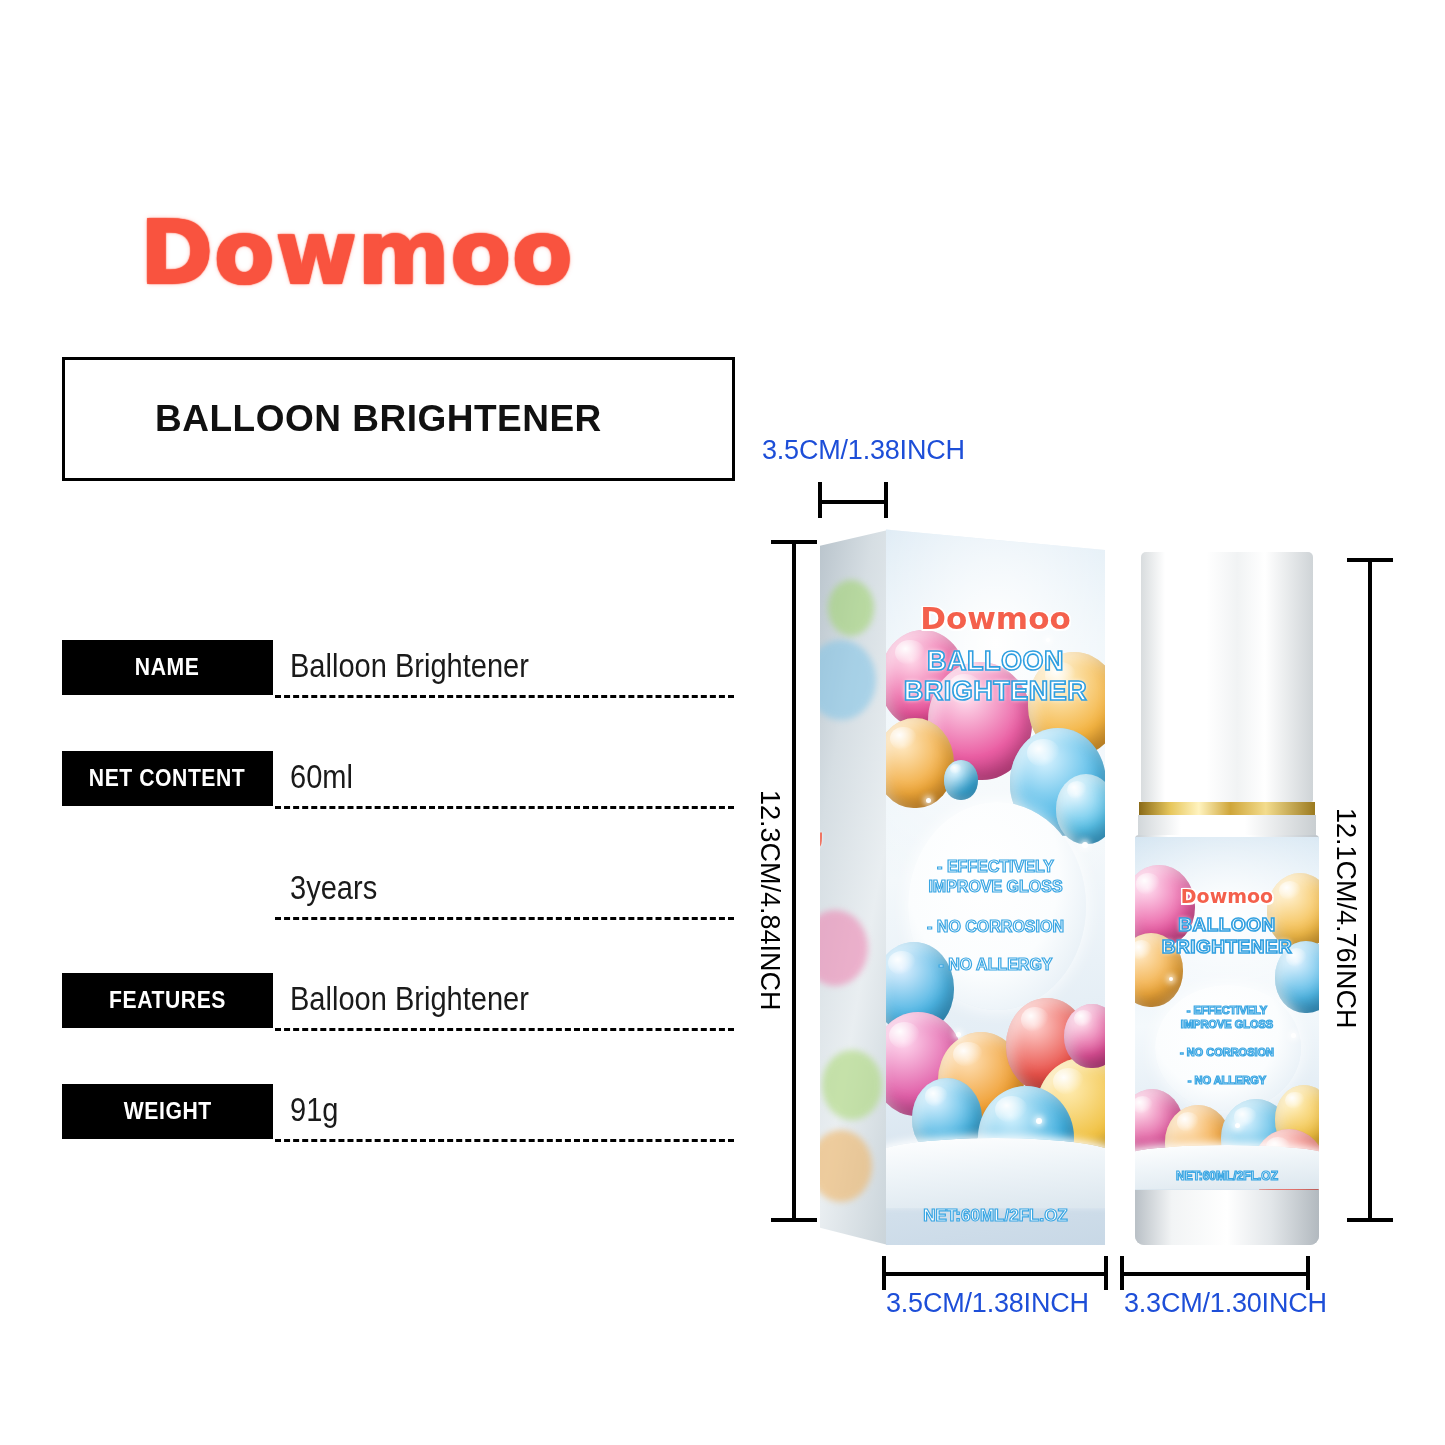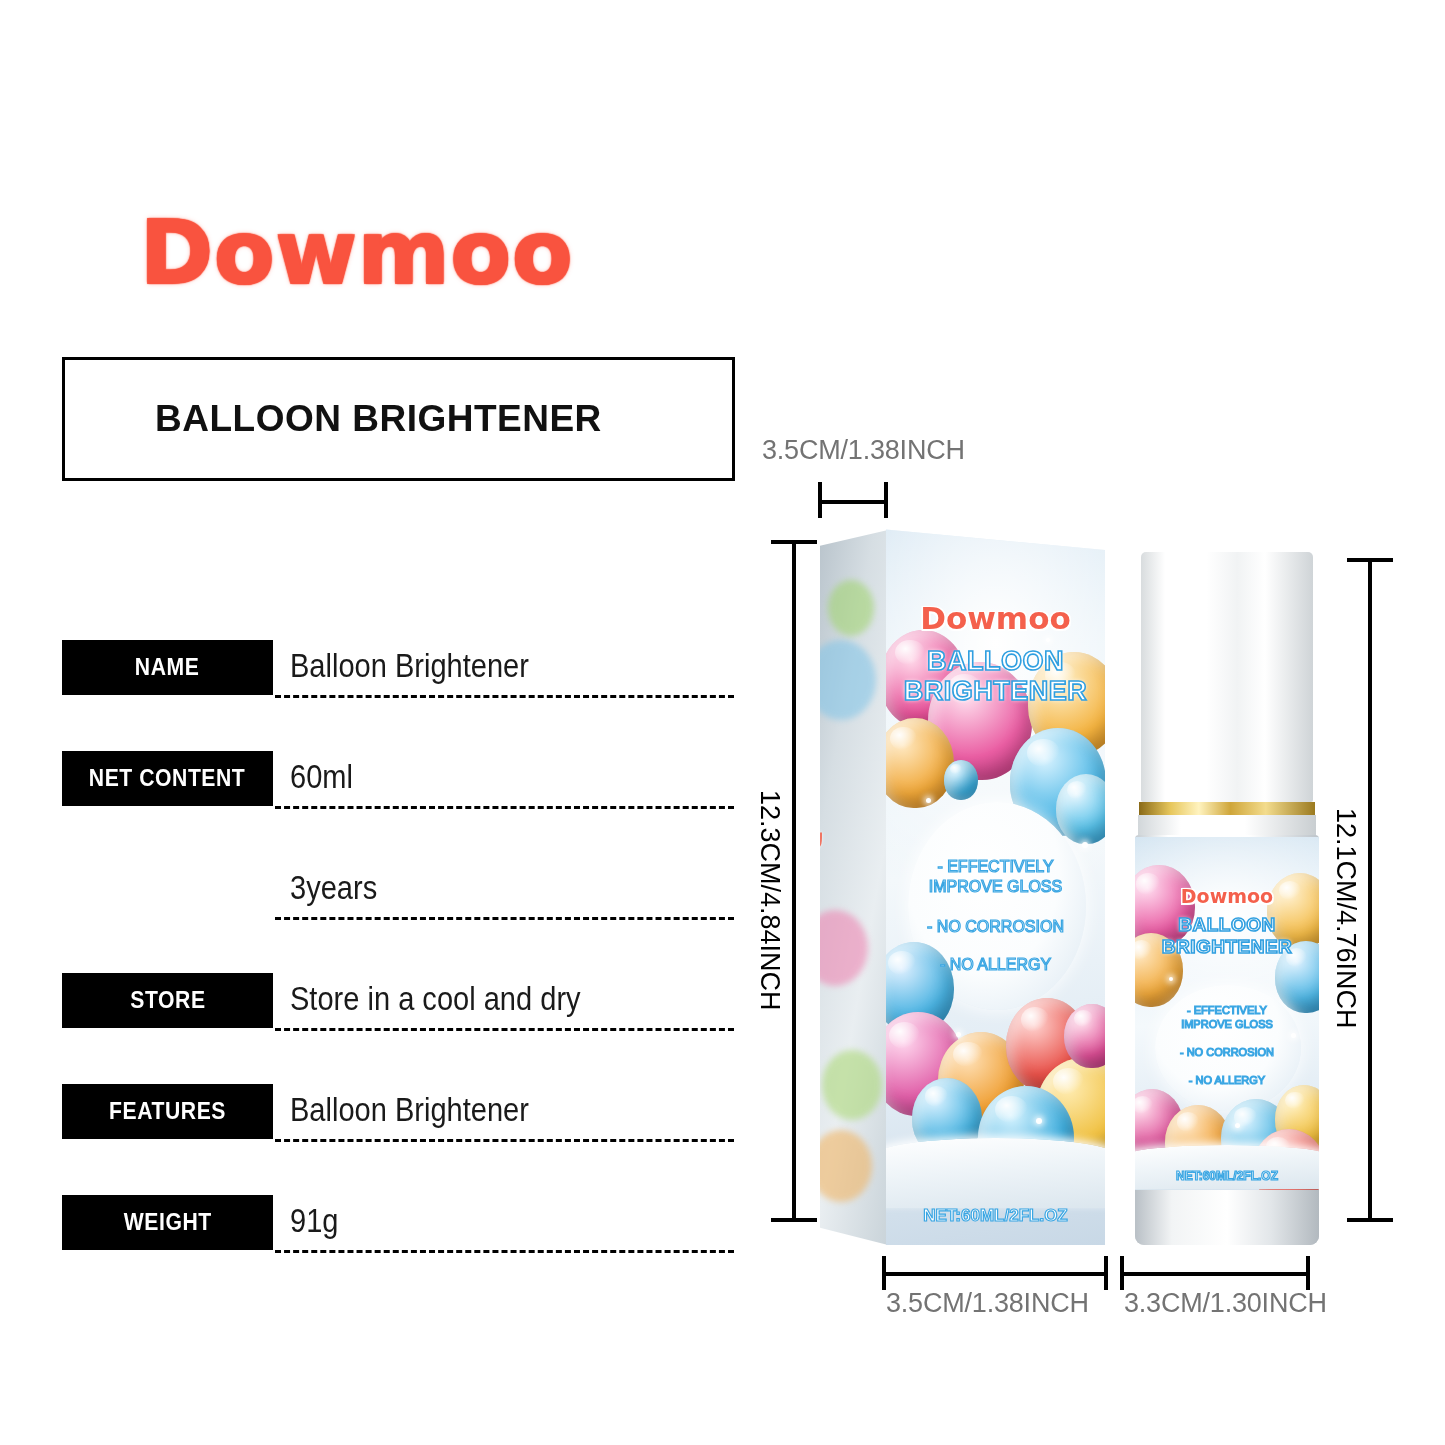--- a/index.html
+++ b/index.html
@@ -69,21 +69,21 @@
     width: 459px; height: 0;
     border-top: 3px dashed #000;
   }
 
   
   #product-area { position: absolute; left: 0; top: 0; width: 1445px; height: 1445px; }
 
   
   .dim-text {
     position: absolute;
-    font-size: 27px; color: #737373;
+    font-size: 27px; color: #1d4ed8;
     white-space: nowrap;
     letter-spacing: -.2px;
   }
   .dim-line-h { position: absolute; height: 4px; background: #000; }
   .dim-line-v { position: absolute; width: 4px; background: #000; }
   .dim-cap-v { position: absolute; width: 4px; height: 40px; background: #000; }
   .dim-cap-h { position: absolute; height: 4px; width: 46px; background: #000; }
 
   .vtext {
     position: absolute;
@@ -158,21 +158,21 @@
     -webkit-text-stroke: 1.6px #2f9fe0;
     text-shadow: 0 0 4px rgba(255,255,255,.9);
   }
   .pk-oval {
     position: absolute; border-radius: 50%;
     background: radial-gradient(ellipse at 42% 34%, #ffffff 0%, #fbfdfe 52%, #e6eff6 82%, #d6e4ee 100%);
     box-shadow: 0 0 18px rgba(255,255,255,.9);
   }
   .pk-feats {
     position: absolute; width: 100%; text-align: center;
-    color: #ffffff; font-weight: 400;
+    color: #ffffff; font-weight: 700;
     -webkit-text-stroke: 1.2px #3aa6e3;
     line-height: 1.08;
   }
   .pk-net {
     position: absolute; width: 100%; text-align: center;
     color: #ffffff; font-weight: 700;
     -webkit-text-stroke: 1.2px #3aa6e3;
   }
 
   
@@ -233,27 +233,20 @@
     </div>
     <div class="spec-value">60ml</div>
     <div class="spec-dash"></div>
   </div>
 
   <div class="spec-row">
     <div class="spec-value">3years</div>
     <div class="spec-dash"></div>
   </div>
 
-  <div class="spec-row">
-    <div class="spec-label">
-      <span>STORE</span>
-    </div>
-    <div class="spec-value">Store in a cool and dry</div>
-    <div class="spec-dash"></div>
-  </div>
 
   <div class="spec-row">
     <div class="spec-label">
       <span>FEATURES</span>
     </div>
     <div class="spec-value">Balloon Brightener</div>
     <div class="spec-dash"></div>
   </div>
 
   <div class="spec-row">

